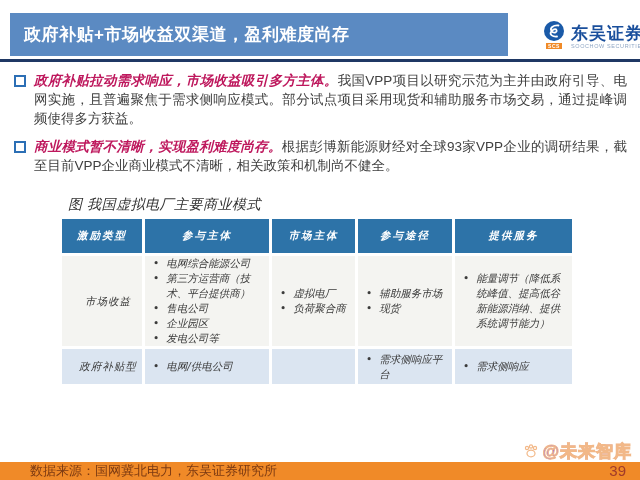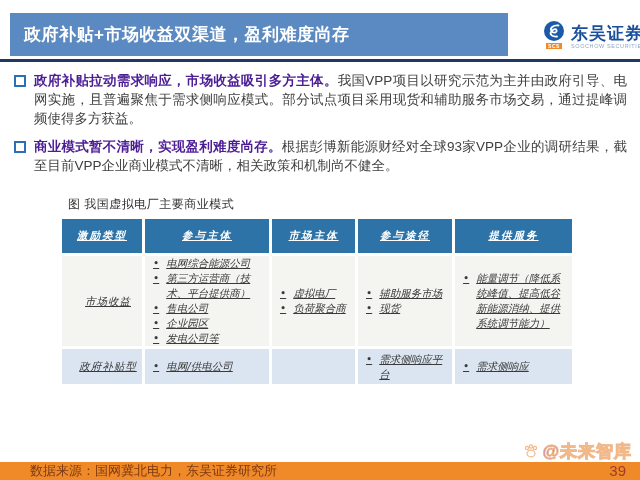--- a/index.html
+++ b/index.html
@@ -20,28 +20,28 @@
               padding:0 2px;margin-top:1px;letter-spacing:0.5px;}
   .logo-text{display:flex;flex-direction:column;line-height:1;}
   .logo-cn{color:#1a4f9c;font-size:17px;font-weight:bold;letter-spacing:1px;white-space:nowrap;}
   .logo-en{color:#8fa6c4;font-size:5.5px;letter-spacing:0.6px;margin-top:2px;white-space:nowrap;}
 
   
   .content{position:absolute;left:14px;top:71px;width:613px;}
   .bullet-row{display:flex;margin-bottom:9px;}
   .bullet-square{flex:none;width:8px;height:8px;border:2px solid #2c6fb5;margin:4px 8px 0 0;background:#fff;}
   .bullet-para{font-size:13.5px;line-height:19px;color:#3f3f3f;text-align:justify;}
-  .bullet-para .b{font-weight:bold;color:#4c1d95;}
+  .bullet-para .b{font-weight:bold;color:#be185d;font-style:italic;}
 
   
-  .table-caption{position:absolute;left:68px;top:196px;font-size:12px;color:#333;letter-spacing:0.5px;}
+  .table-caption{position:absolute;left:68px;top:196px;font-size:14px;color:#333;letter-spacing:0.5px;font-style:italic;}
   .vpp-table{position:absolute;left:62px;top:219px;
              display:grid;grid-template-columns:80px 124px 83px 94px 117px;
              grid-template-rows:34px 90px 35px;gap:3px;background:#fff;}
-  .cell{font-family:"DejaVu Serif","Liberation Serif",serif;font-style:italic;text-decoration:underline;}
+  .cell{font-family:"DejaVu Serif","Liberation Serif",serif;font-style:italic;}
   .th{background:#2d73a8;color:#ffffff;font-size:10.5px;font-weight:bold;
       display:flex;align-items:center;justify-content:center;letter-spacing:2px;}
   .r1{background:#f4f4f1;}
   .r2{background:#dbe5f1;}
   .body-cell{display:flex;flex-direction:column;justify-content:center;
              font-size:10.5px;line-height:15px;color:#3a3a3a;padding:3px 4px 3px 8px;box-sizing:border-box;}
   .type-cell{align-items:center;letter-spacing:1px;padding-left:16px;}
   .cell-li{display:flex;}
   .li-bullet{flex:none;margin-right:7px;font-style:normal;}
   .li-text{flex:1;}

